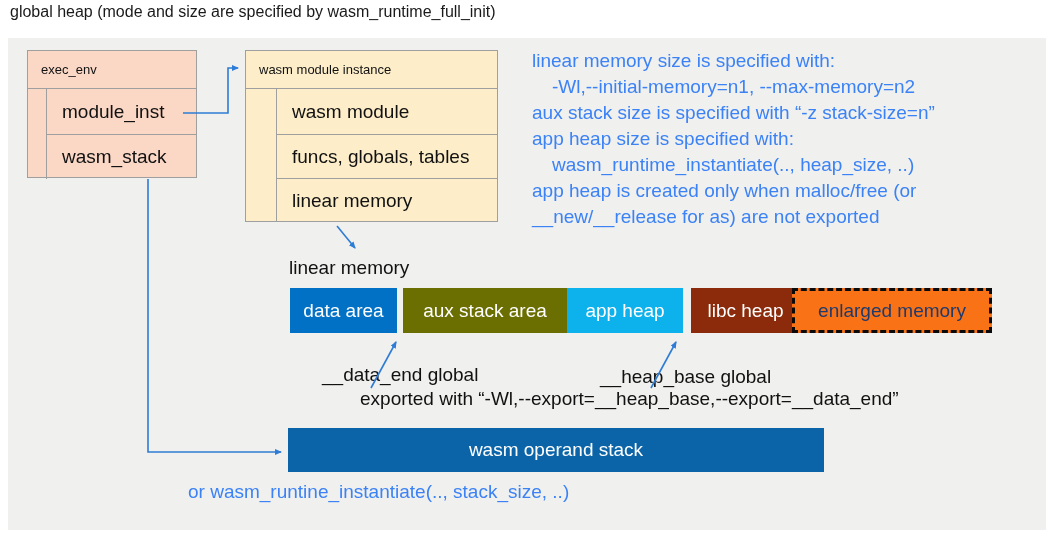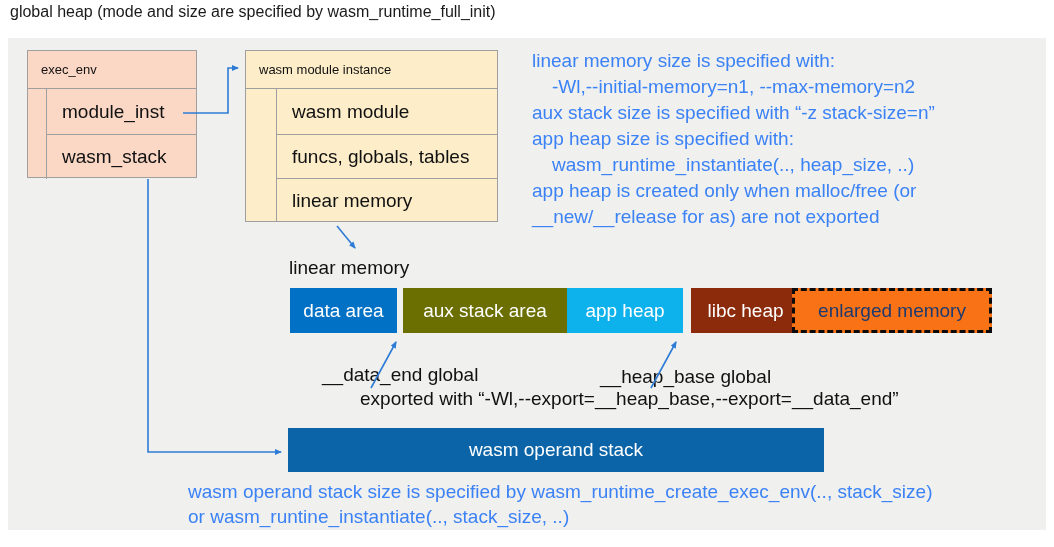--- a/index.html
+++ b/index.html
@@ -89,21 +89,20 @@
 
   <div class="abs lbl" style="left:322px;top:364px;">__data_end global</div>
   <div class="abs lbl" style="left:600px;top:366px;">__heap_base global</div>
   <div class="abs lbl" style="left:312px;top:388px;margin-left:48px;">exported with “-Wl,--export=__heap_base,--export=__data_end”</div>
 
   <div class="abs" id="operand-stack" style="background: rgb(11, 100, 168);">
     <span>wasm operand stack</span>
   </div>
 
   <div class="abs" style="left:188px;top:479px;">
-    <div class="iline" style="line-height:25px;">wasm operand stack size is specified by wasm_runtime_create_exec_env(.., stack_size)</div>
     <div class="iline" style="line-height:25px;">or wasm_runtine_instantiate(.., stack_size, ..)</div>
   </div>
 
   <svg class="overlay" width="1054" height="547">
     <defs>
       <marker id="arw" markerWidth="8" markerHeight="8" refX="6" refY="3" orient="auto" markerUnits="userSpaceOnUse">
         <path d="M0,0 L7,3 L0,6 Z" fill="#2e7cd6"></path>
       </marker>
     </defs>
     <path d="M183,113 L228,113 L228,68 L238,68" fill="none" stroke="#2e7cd6" stroke-width="1.6" marker-end="url(#arw)"></path>

